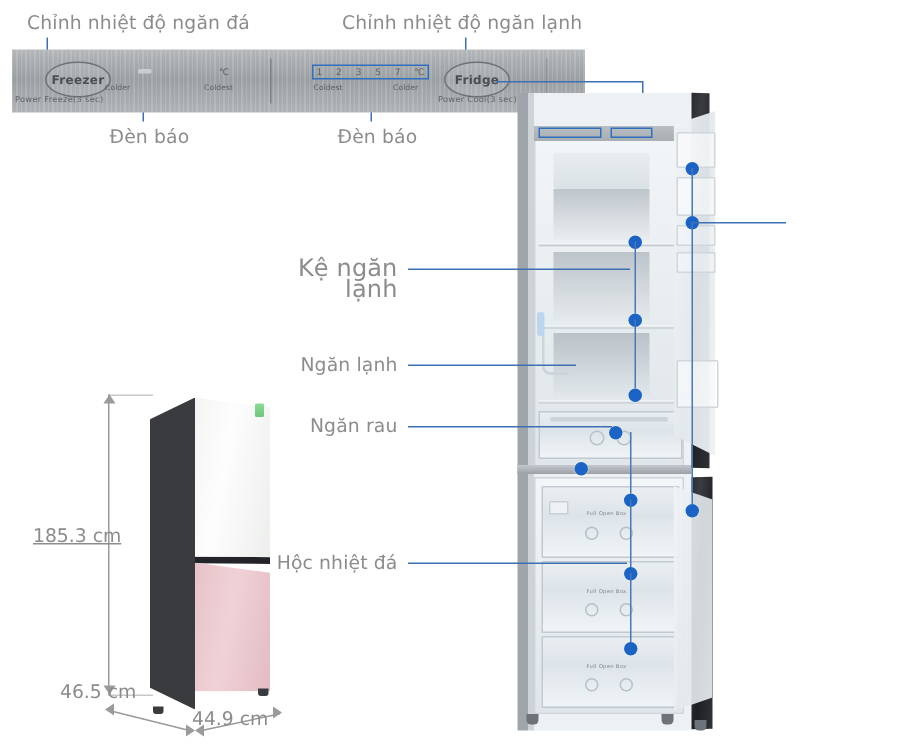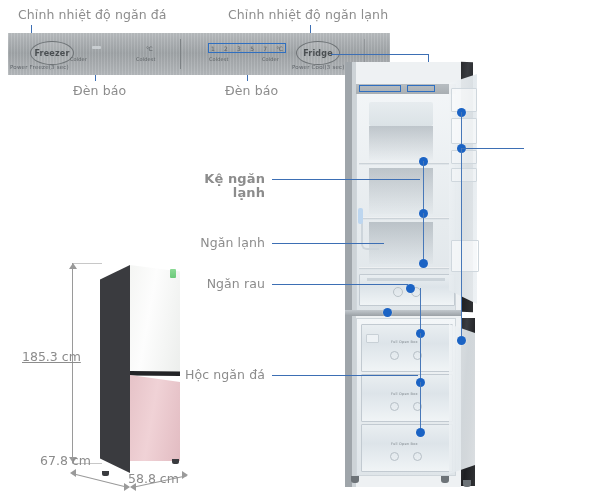--- a/index.html
+++ b/index.html
@@ -228,30 +228,30 @@
   <div class="lead-v thin" style="left:423px;top:161px;height:48px;"></div>
   <div class="lead-v thin" style="left:423px;top:213px;height:46px;"></div>
   <div class="lead-v thin" style="left:461px;top:112px;height:32px;"></div>
   <div class="lead-v thin" style="left:461px;top:148px;height:188px;"></div>
   <div class="lead-v thin" style="left:420px;top:333px;height:45px;"></div>
   <div class="lead-v thin" style="left:420px;top:382px;height:46px;"></div>
   <div class="lead-v thin" style="left:420px;top:288px;height:41px;"></div>
 
   <div class="lead-h" style="left:462px;top:148px;width:62px;"></div>
 
-  <div class="anno right" style="left:170px;top:172px;width:95px;font-size:13px;font-weight:bold;">Kệ ngăn lạnh</div>
+  <div class="anno right" style="left:170px;top:172px;width:95px;font-size:16px;">Kệ ngăn lạnh</div>
   <div class="lead-h" style="left:272px;top:179px;width:148px;"></div>
 
   <div class="anno right" style="left:175px;top:236px;width:90px;font-size:12.5px;">Ngăn lạnh</div>
   <div class="lead-h" style="left:272px;top:243px;width:112px;"></div>
 
   <div class="anno right" style="left:180px;top:277px;width:85px;font-size:12.5px;">Ngăn rau</div>
   <div class="lead-h" style="left:272px;top:284px;width:136px;"></div>
 
-  <div class="anno right" style="left:170px;top:368px;width:95px;font-size:12.5px;">Hộc ngăn đá</div>
+  <div class="anno right" style="left:170px;top:368px;width:95px;font-size:12.5px;">Hộc nhiệt đá</div>
   <div class="lead-h" style="left:272px;top:375px;width:146px;"></div>
 
   <div class="dimwrap">
 
     <div class="fr-side" style="left:38px;top:22px;width:30px;height:208px;
          clip-path:polygon(0% 7%,100% 0%,100% 100%,0% 93%);"></div>
 
     <div class="fr-front-top" style="left:68px;top:22px;width:50px;height:108px;
          clip-path:polygon(0% 0%,100% 6%,100% 100%,0% 100%);"></div>
 
@@ -270,21 +270,21 @@
     <div class="dimline" style="left:10px;top:20px;width:1px;height:200px;"></div>
     <div class="arrw" style="left:6.5px;top:20px;border-left:4px solid transparent;border-right:4px solid transparent;border-bottom:6px solid #9a9a9a;"></div>
     <div class="arrw" style="left:6.5px;top:214px;border-left:4px solid transparent;border-right:4px solid transparent;border-top:6px solid #9a9a9a;"></div>
     <div class="dimline" style="left:10px;top:20px;width:30px;height:1px;opacity:.55;"></div>
     <div class="dimline" style="left:10px;top:220px;width:30px;height:1px;opacity:.55;"></div>
     <div class="dimtxt" style="left:-40px;top:106px;text-decoration:underline;">185.3 cm</div>
 
     <div class="dimline" style="left:10px;top:230px;width:58px;height:1px;transform:rotate(14deg);transform-origin:left center;"></div>
     <div class="arrw" style="left:8px;top:226px;border-top:4px solid transparent;border-bottom:4px solid transparent;border-right:6px solid #9a9a9a;"></div>
     <div class="arrw" style="left:62px;top:240px;border-top:4px solid transparent;border-bottom:4px solid transparent;border-left:6px solid #9a9a9a;"></div>
-    <div class="dimtxt" style="left:-22px;top:210px;">67.8 cm</div>
+    <div class="dimtxt" style="left:-22px;top:210px;">46.5 cm</div>
 
     <div class="dimline" style="left:70px;top:244px;width:56px;height:1px;transform:rotate(-12deg);transform-origin:left center;"></div>
     <div class="arrw" style="left:68px;top:240px;border-top:4px solid transparent;border-bottom:4px solid transparent;border-right:6px solid #9a9a9a;"></div>
     <div class="arrw" style="left:120px;top:228px;border-top:4px solid transparent;border-bottom:4px solid transparent;border-left:6px solid #9a9a9a;"></div>
-    <div class="dimtxt" style="left:66px;top:228px;">58.8 cm</div>
+    <div class="dimtxt" style="left:66px;top:228px;">44.9 cm</div>
   </div>
 
 </div>
 
 </body></html>

